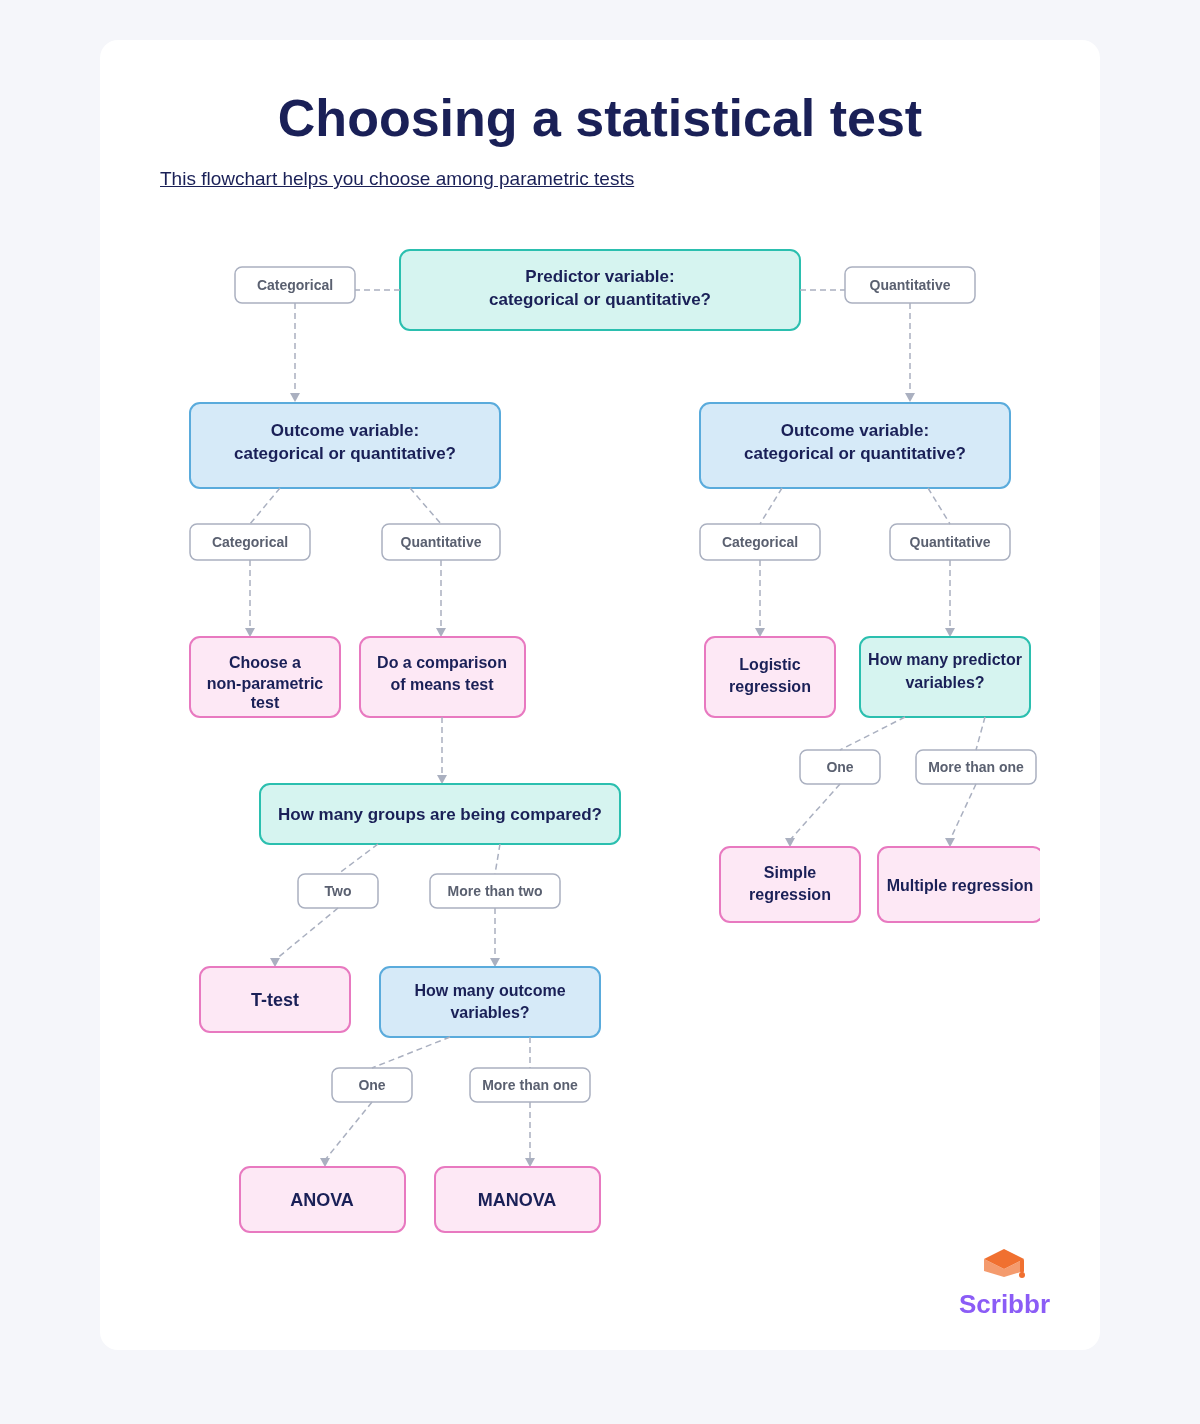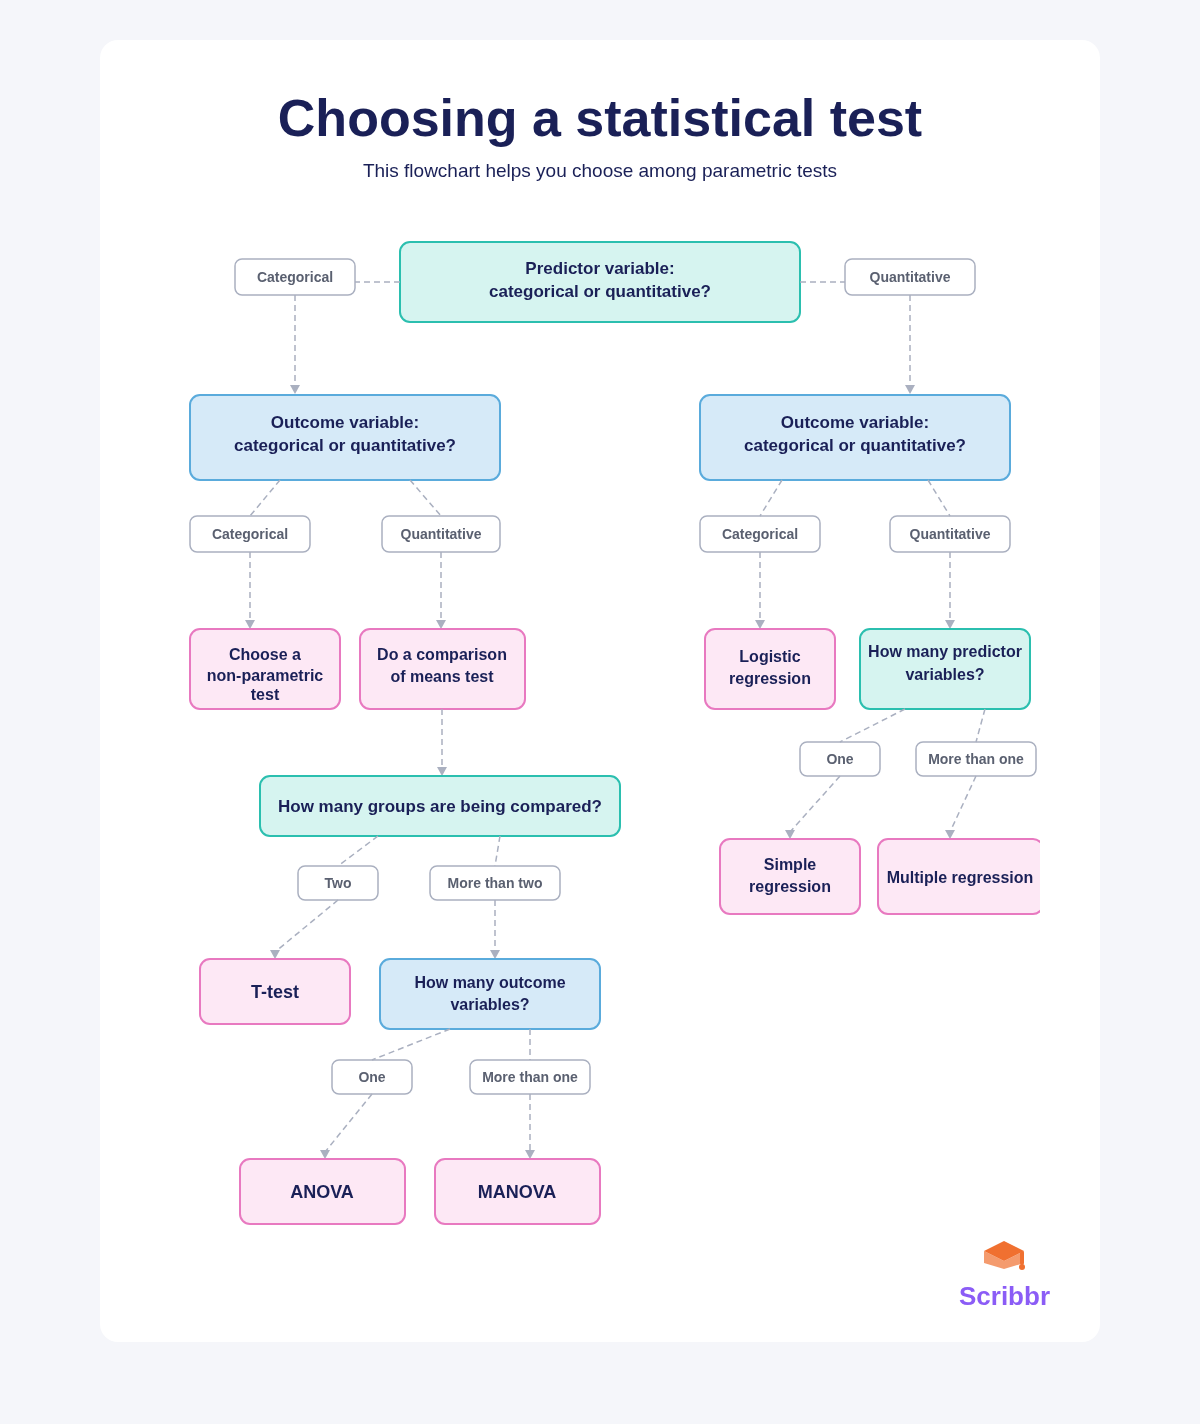--- a/index.html
+++ b/index.html
@@ -17,29 +17,30 @@
       border-radius: 18px;
       margin: 40px auto;
       padding: 50px 60px 60px 60px;
       position: relative;
     }
     .page-title {
       text-align: center;
       font-size: 52px;
       font-weight: 900;
       color: #1a2057;
-      margin-bottom: 13px;
+      margin-bottom: 21px;
       line-height: 1.1;
     }
     .page-subtitle {
-      text-align: center;
+      text-align: left;
       font-size: 19px;
       color: #1a2057;
       font-weight: 500;
       margin-bottom: 50px;
+      text-decoration: underline;
     }
 
     
     .flowchart {
       position: relative;
       width: 100%;
     }
 
     
     .flowchart-svg {

